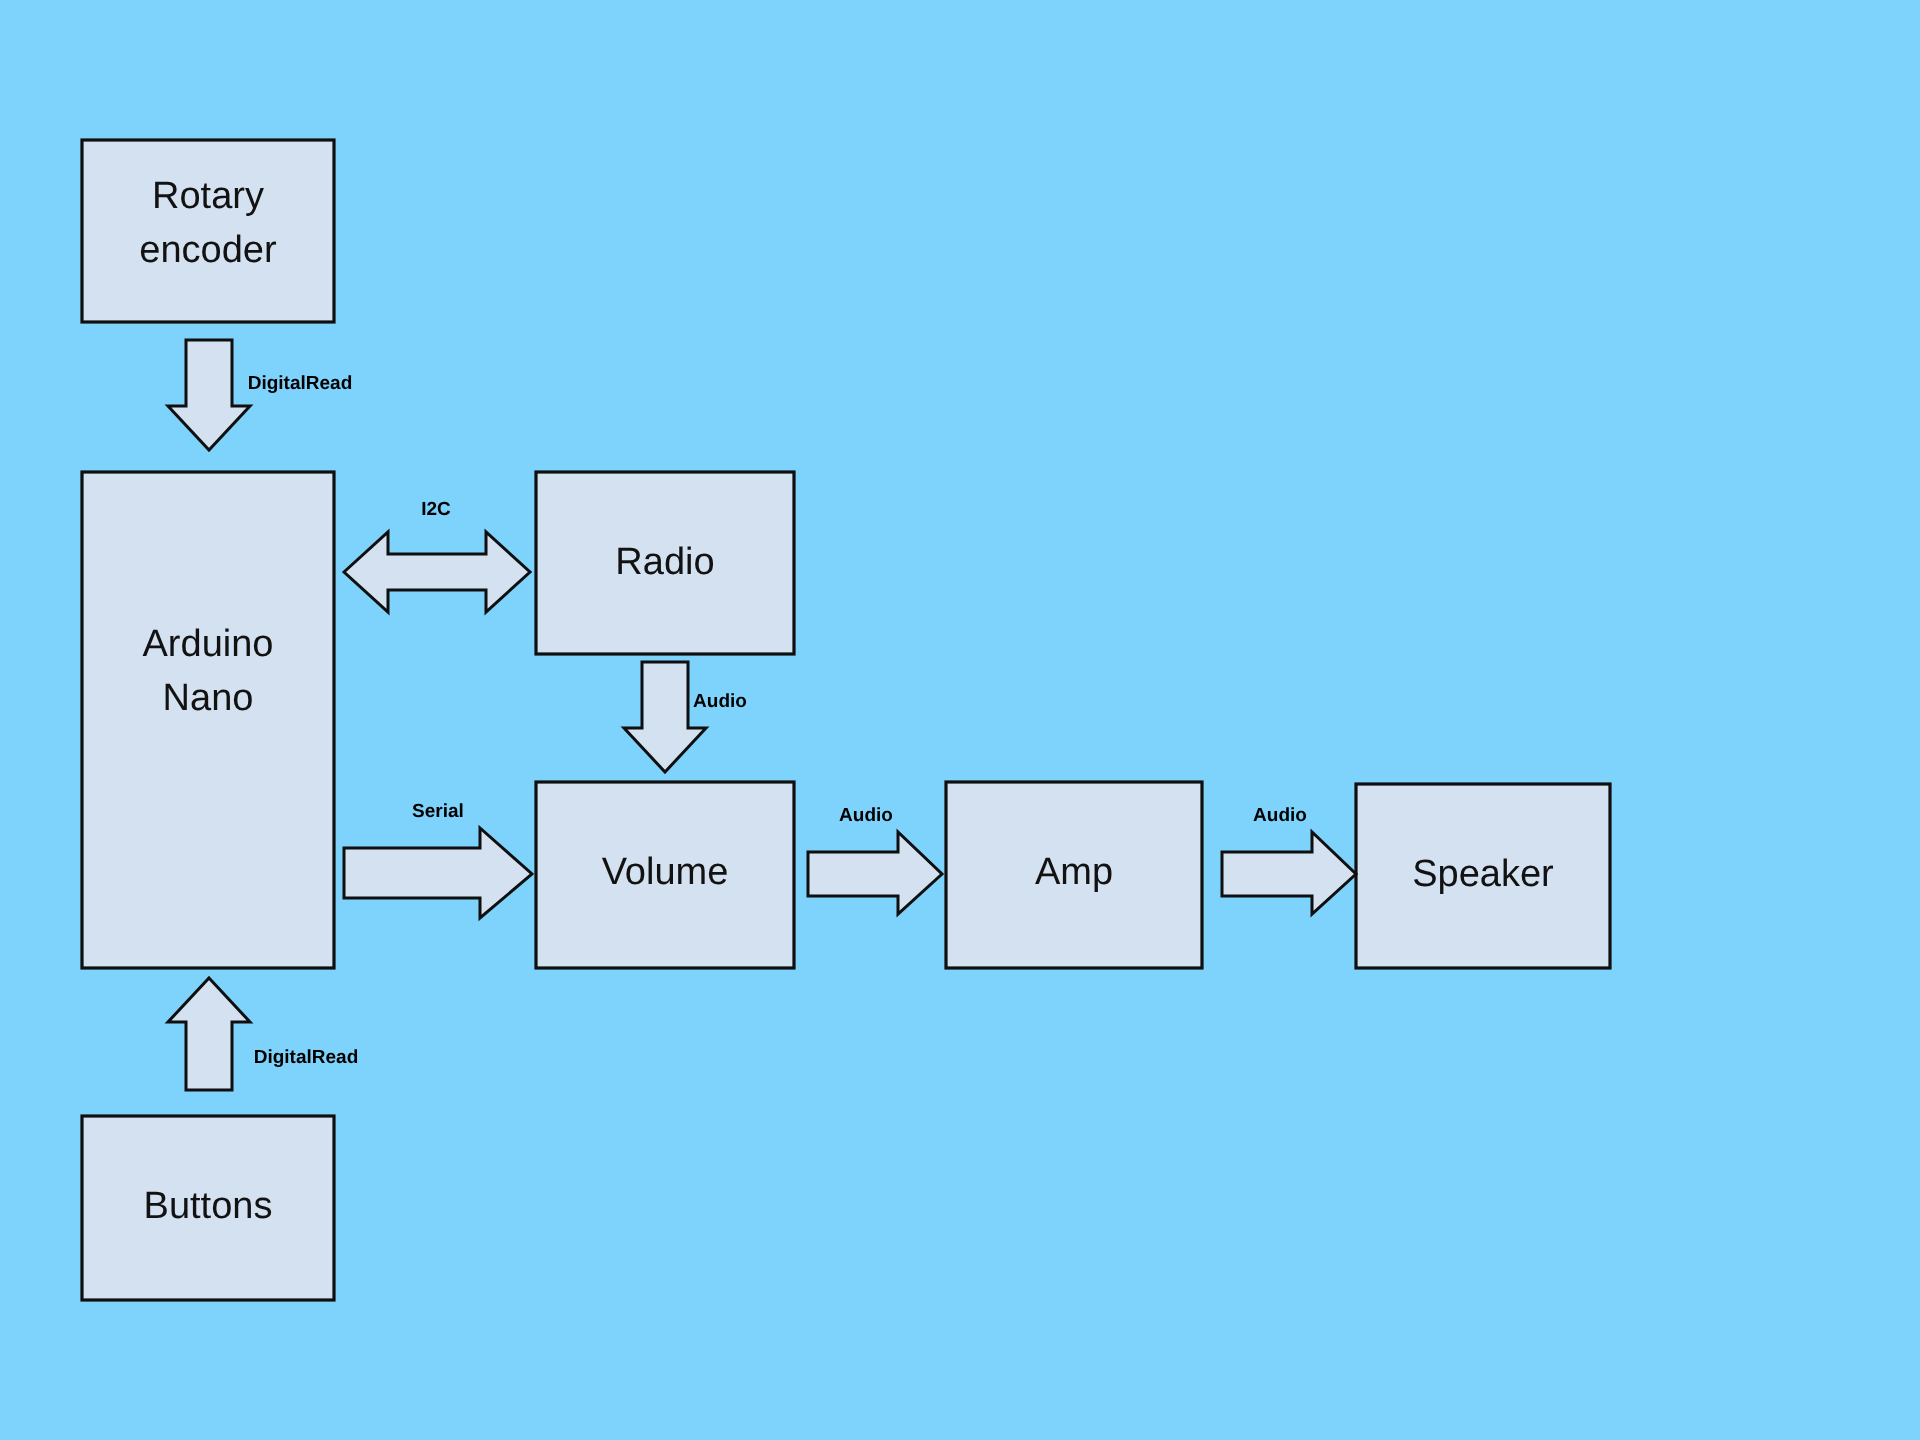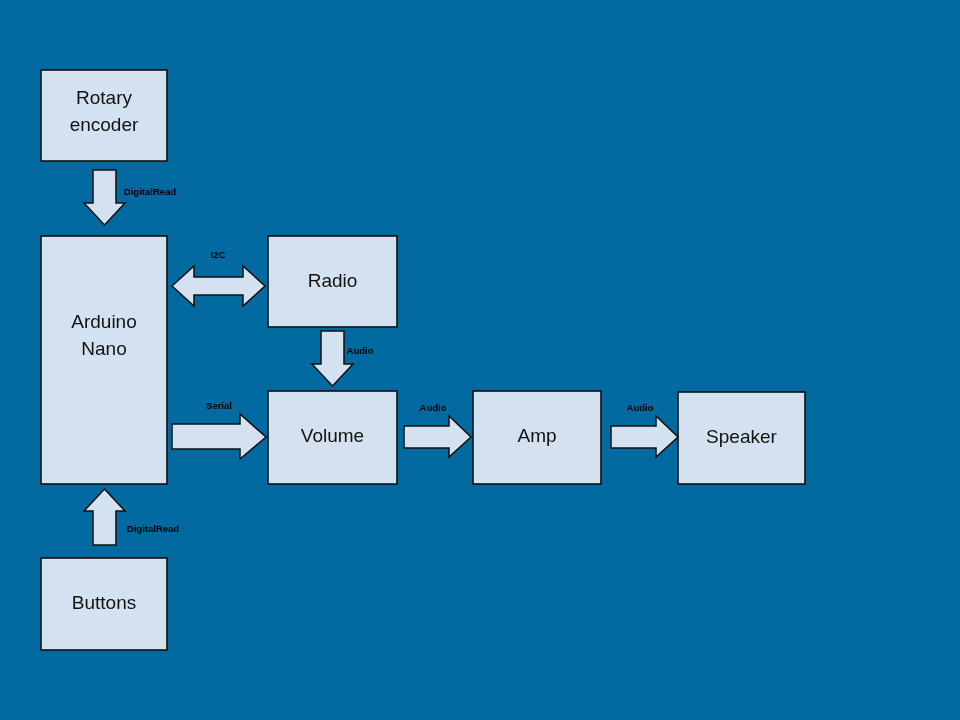--- a/index.html
+++ b/index.html
@@ -48,21 +48,21 @@
     font-size: 9.5px;
     font-weight: bold;
     fill: #000000;
     text-anchor: middle;
     dominant-baseline: middle;
   }
 </style>
 </head>
 <body>
 
-<div id="canvas" style="background: #0369a1;">
+<div id="canvas" style="background: #7dd3fc;">
   <svg id="diagram" viewBox="0 0 960 720" xmlns="http://www.w3.org/2000/svg">
 
     <g>
       <rect class="node-box" x="41" y="70" width="126" height="91"></rect>
       <text class="node-label" x="104" y="99">Rotary</text>
       <text class="node-label" x="104" y="126">encoder</text>
     </g>
 
     <g>
       <rect class="node-box" x="41" y="236" width="126" height="248"></rect>

